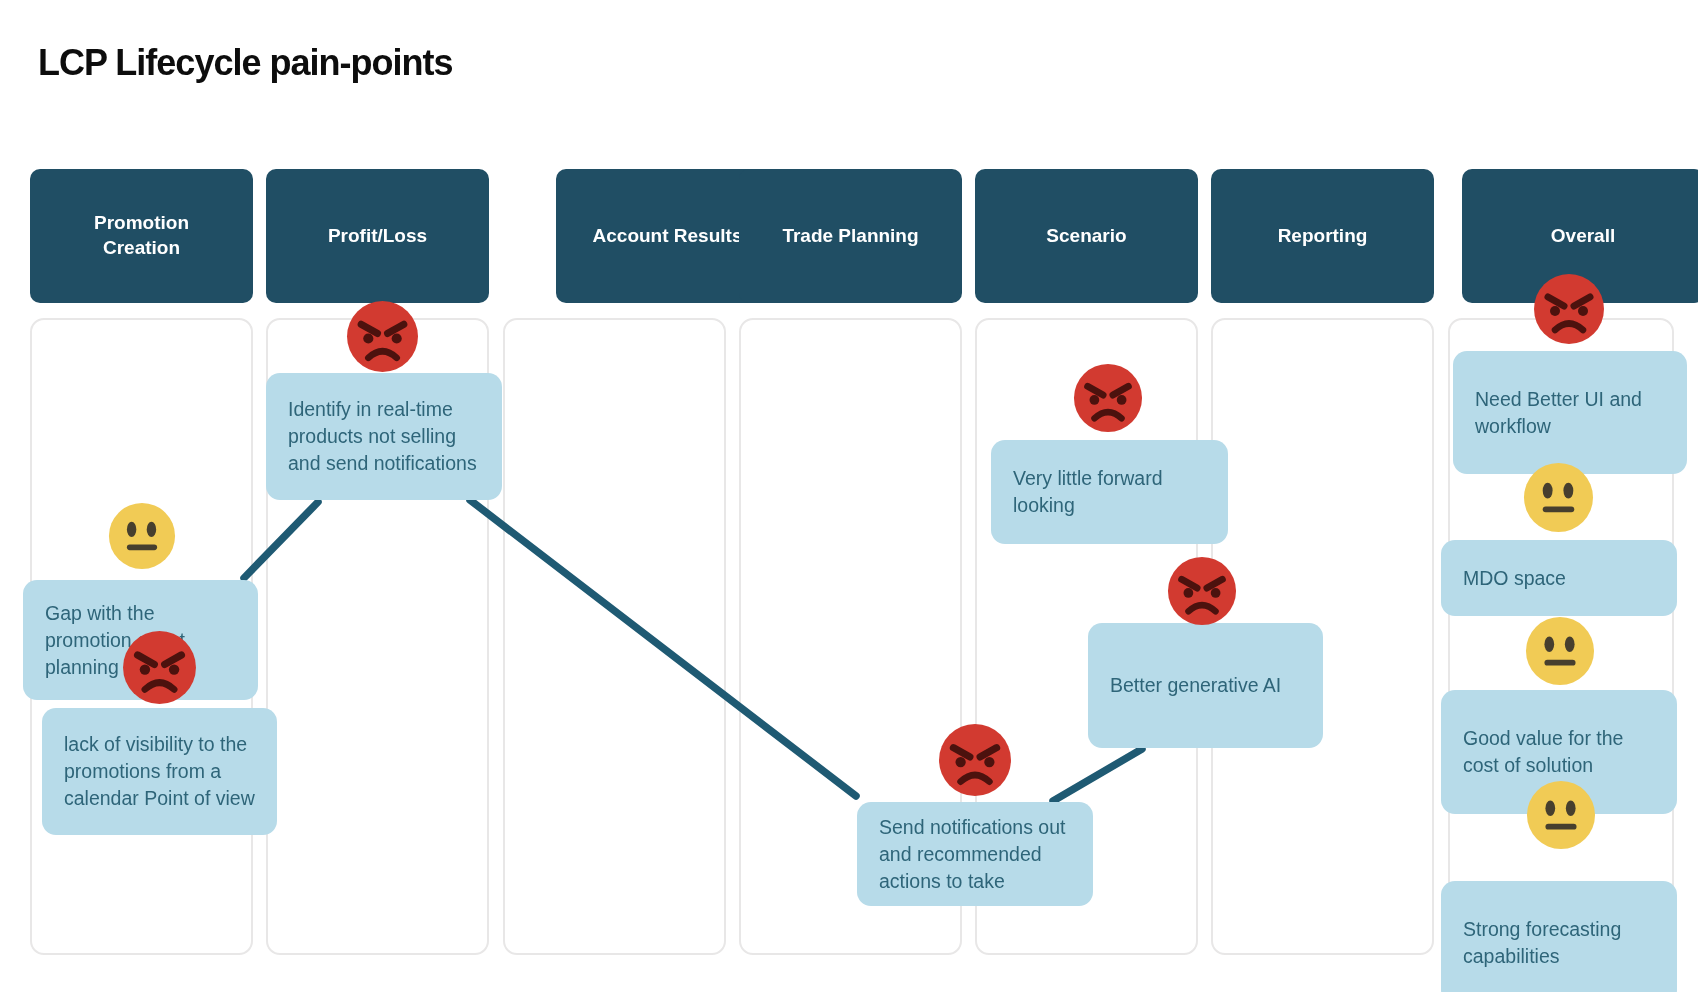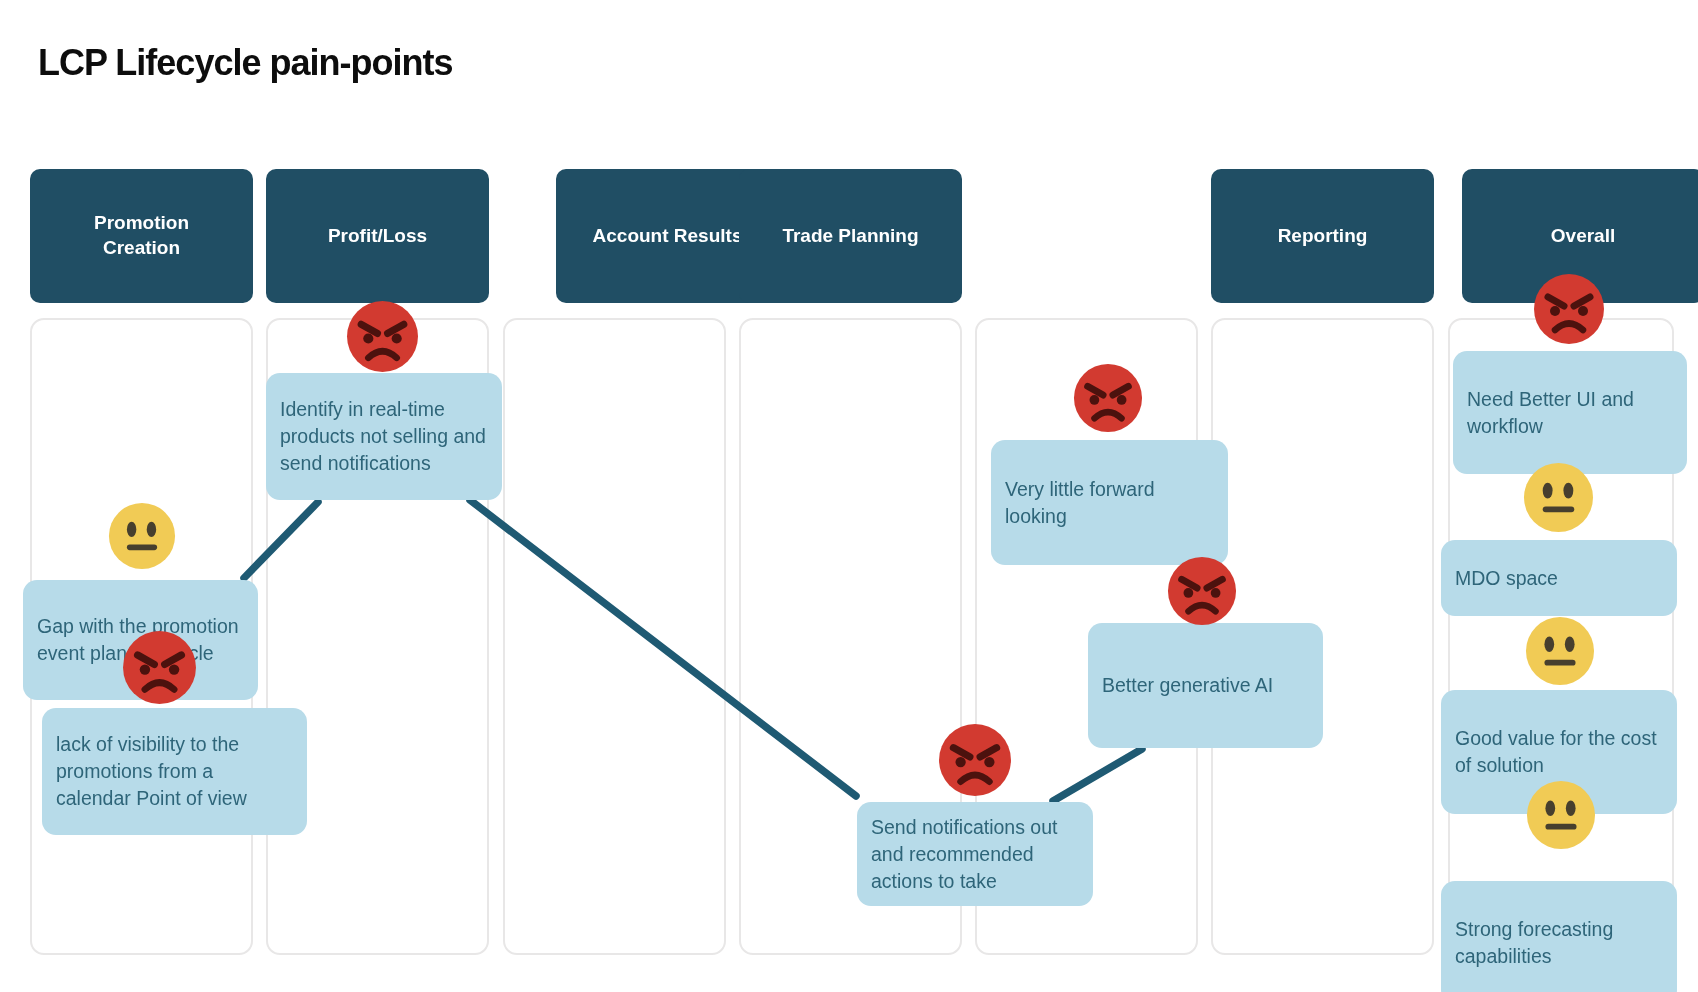--- a/index.html
+++ b/index.html
@@ -14,26 +14,26 @@
   .h1{left:30px;} .h2{left:266px;} .h3{left:516px;margin-left:40px;} .h4{left:739px;}
   .h5{left:975px;} .h6{left:1211px;} .h7{left:1448px;width:242px;margin-left:14px;}
   .col-card{position:absolute;top:318px;height:637px;width:223px;background:#ffffff;
             border:2px solid #e8e7e7;border-radius:14px;box-sizing:border-box;z-index:1;}
   .cc1{left:30px;} .cc2{left:266px;} .cc3{left:503px;} .cc4{left:739px;}
   .cc5{left:975px;} .cc6{left:1211px;} .cc7{left:1448px;width:226px;}
   .lines-overlay{position:absolute;left:0;top:0;width:1698px;height:992px;z-index:2;pointer-events:none;}
   .journey-line{stroke-width:7.5;stroke-linecap:round;}
   .note{position:absolute;background:#b7dbe9;border-radius:14px;color:#2e6579;
         font-size:19.5px;line-height:27px;box-sizing:border-box;z-index:3;
-        display:flex;align-items:center;padding:14px 14px;}
+        display:flex;align-items:center;padding:14px 22px;}
   .n1{left:23px;top:580px;width:235px;height:120px;}
-  .n2{left:42px;top:708px;width:265px;height:127px;}
+  .n2{left:42px;top:708px;width:235px;height:127px;}
   .n3{left:266px;top:373px;width:236px;height:127px;}
   .n4{left:857px;top:802px;width:236px;height:104px;}
-  .n5{left:991px;top:440px;width:237px;height:125px;}
+  .n5{left:991px;top:440px;width:237px;height:104px;}
   .n6{left:1088px;top:623px;width:235px;height:125px;}
   .n7{left:1453px;top:351px;width:234px;height:123px;justify-content:flex-end;}
   .n8{left:1441px;top:540px;width:236px;height:76px;}
   .n9{left:1441px;top:690px;width:236px;height:124px;}
   .n10{left:1441px;top:858px;width:236px;height:123px;margin-top:23px;}
   .emoji{position:absolute;z-index:4;}
   .emoji svg{display:block;width:100%;height:100%;}
   .e1{left:108px;top:502px;width:68px;height:68px;}
   .e2{left:122px;top:630px;width:75px;height:75px;}
   .e3{left:346px;top:300px;width:73px;height:73px;}
@@ -50,20 +50,21 @@
 <body>
 
 <div class="stage">
 
   <div class="page-title">LCP Lifecycle pain-points</div>
 
   <div class="col-header h1">Promotion Creation</div>
   <div class="col-header h2">Profit/Loss</div>
   <div class="col-header h3">Account Results</div>
   <div class="col-header h4">Trade Planning</div>
+  <div class="col-header h5">Scenario</div>
   <div class="col-header h6">Reporting</div>
   <div class="col-header h7">Overall</div>
 
   <div class="col-card cc1"></div>
   <div class="col-card cc2"></div>
   <div class="col-card cc3"></div>
   <div class="col-card cc4"></div>
   <div class="col-card cc5"></div>
   <div class="col-card cc6"></div>
   <div class="col-card cc7"></div>

